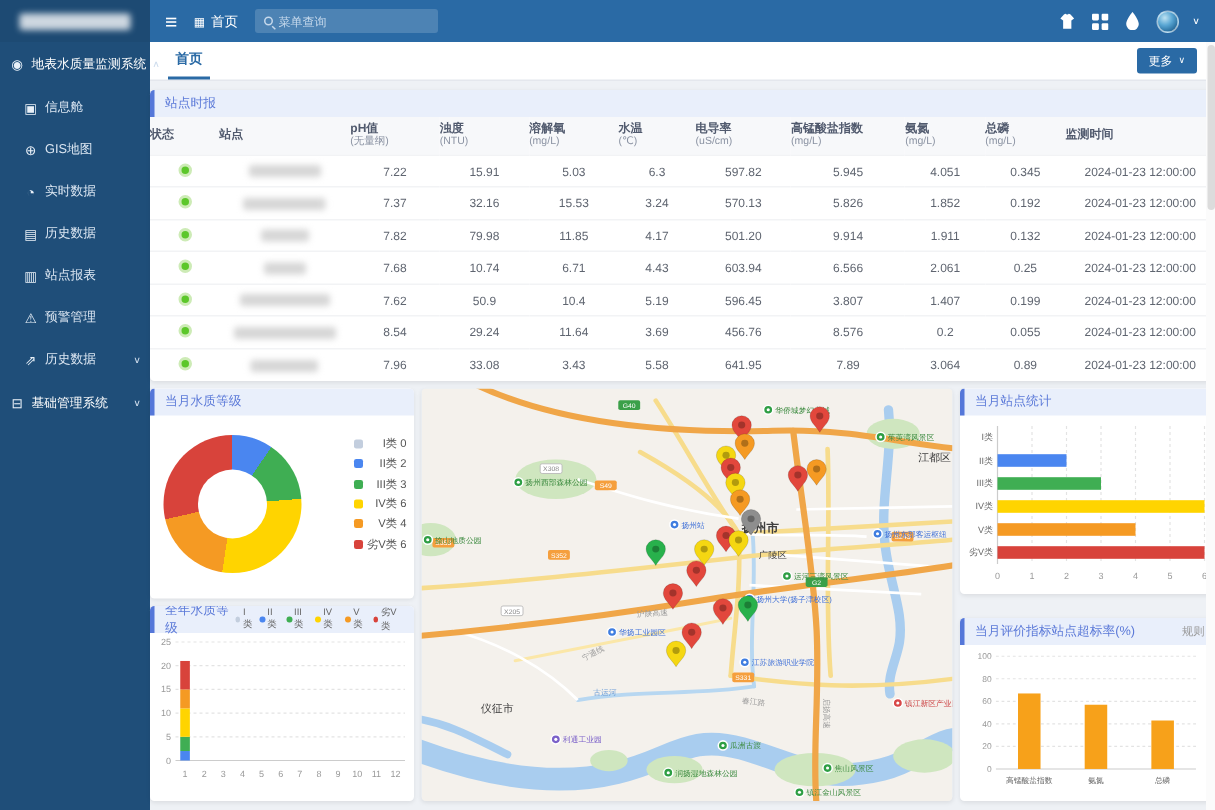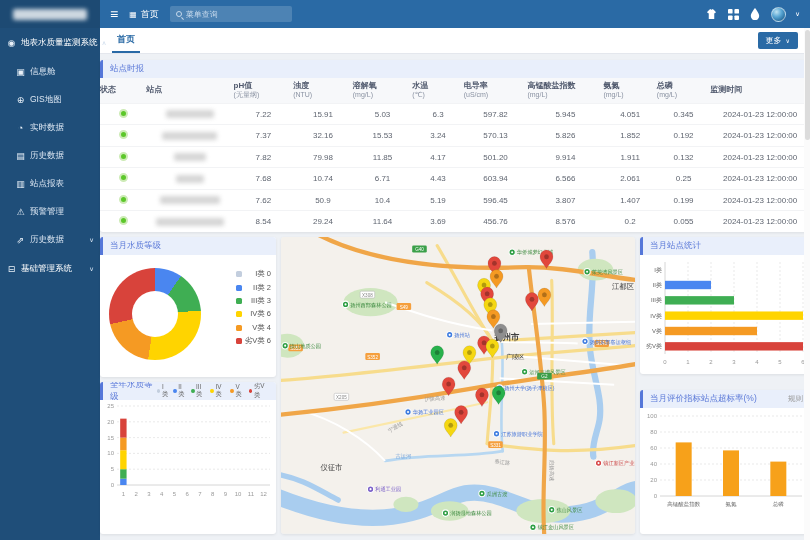--- a/index.html
+++ b/index.html
@@ -302,20 +302,33 @@
                 <td><span class="dot" style="background: rgb(92, 199, 42);"></span></td>
                 <td><span class="blur-chip" style="width: 68px;"></span></td>
                 <td>8.54</td>
                 <td>29.24</td>
                 <td>11.64</td>
                 <td>3.69</td>
                 <td>456.76</td>
                 <td>8.576</td>
                 <td>0.2</td>
                 <td>0.055</td>
+                <td>2024-01-23 12:00:00</td>
+              </tr>
+              <tr>
+                <td><span class="dot" style="background: rgb(92, 199, 42);"></span></td>
+                <td><span class="blur-chip" style="width: 45px;"></span></td>
+                <td>7.96</td>
+                <td>33.08</td>
+                <td>3.43</td>
+                <td>5.58</td>
+                <td>641.95</td>
+                <td>7.89</td>
+                <td>3.064</td>
+                <td>0.89</td>
                 <td>2024-01-23 12:00:00</td>
               </tr>
             </tbody>
         </table>
       </section>
 
       <div class="bottom">
 
         <div class="col col-left">
           <section class="panel" style="height:140px;">

